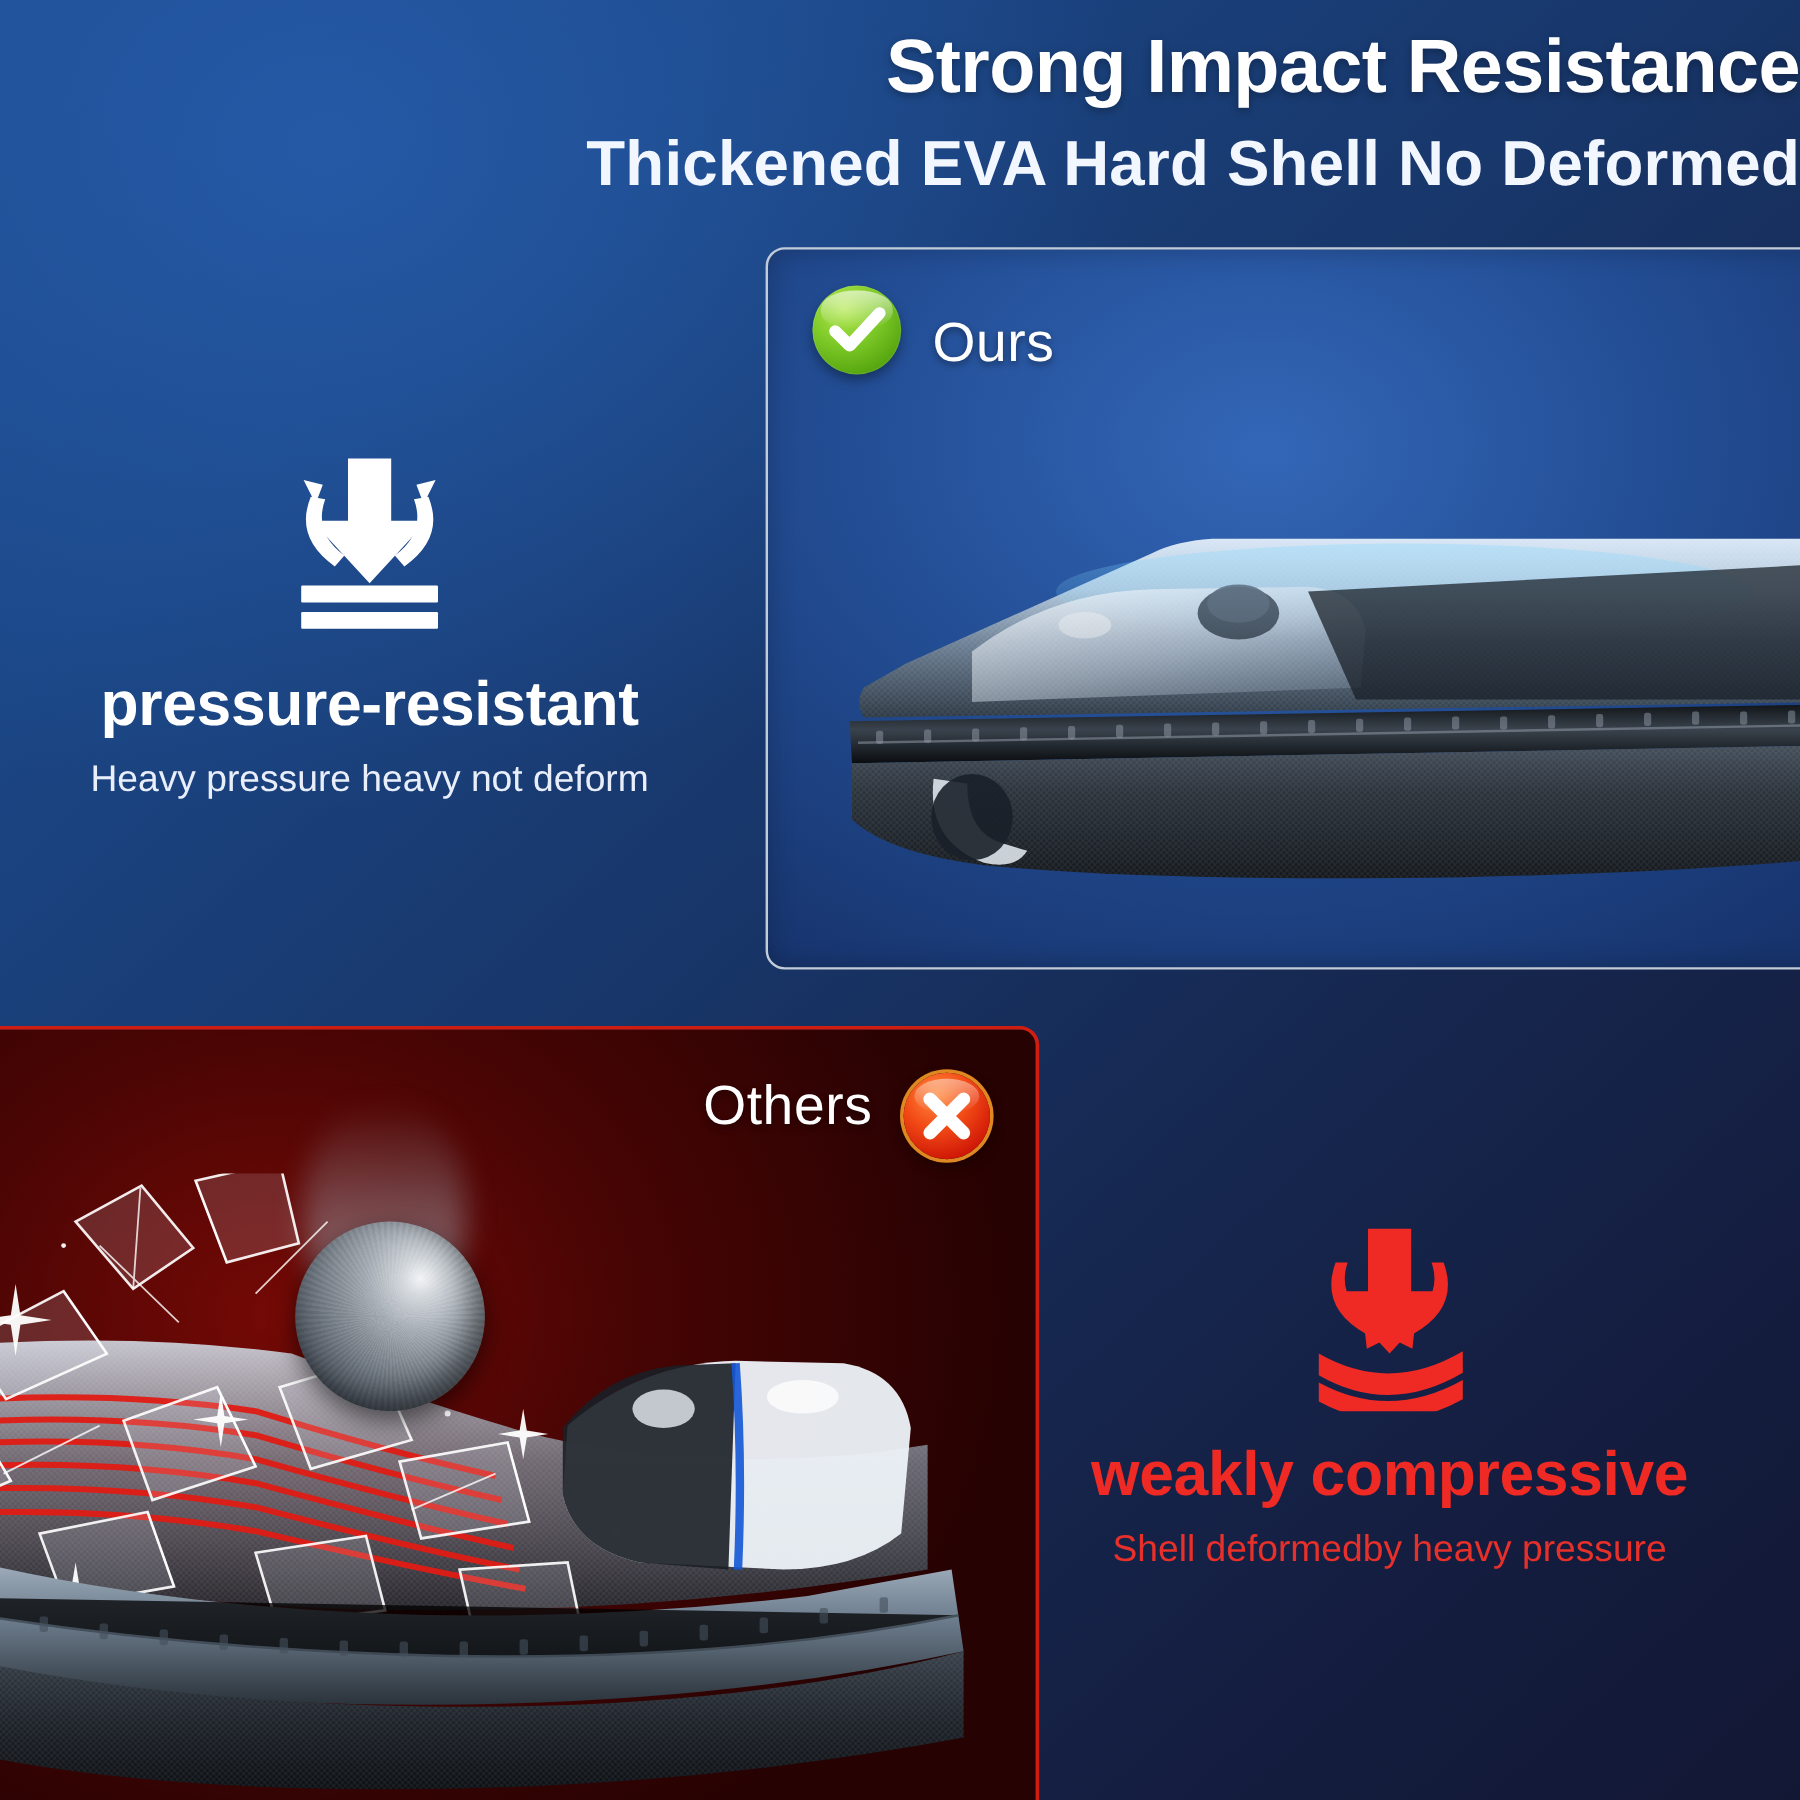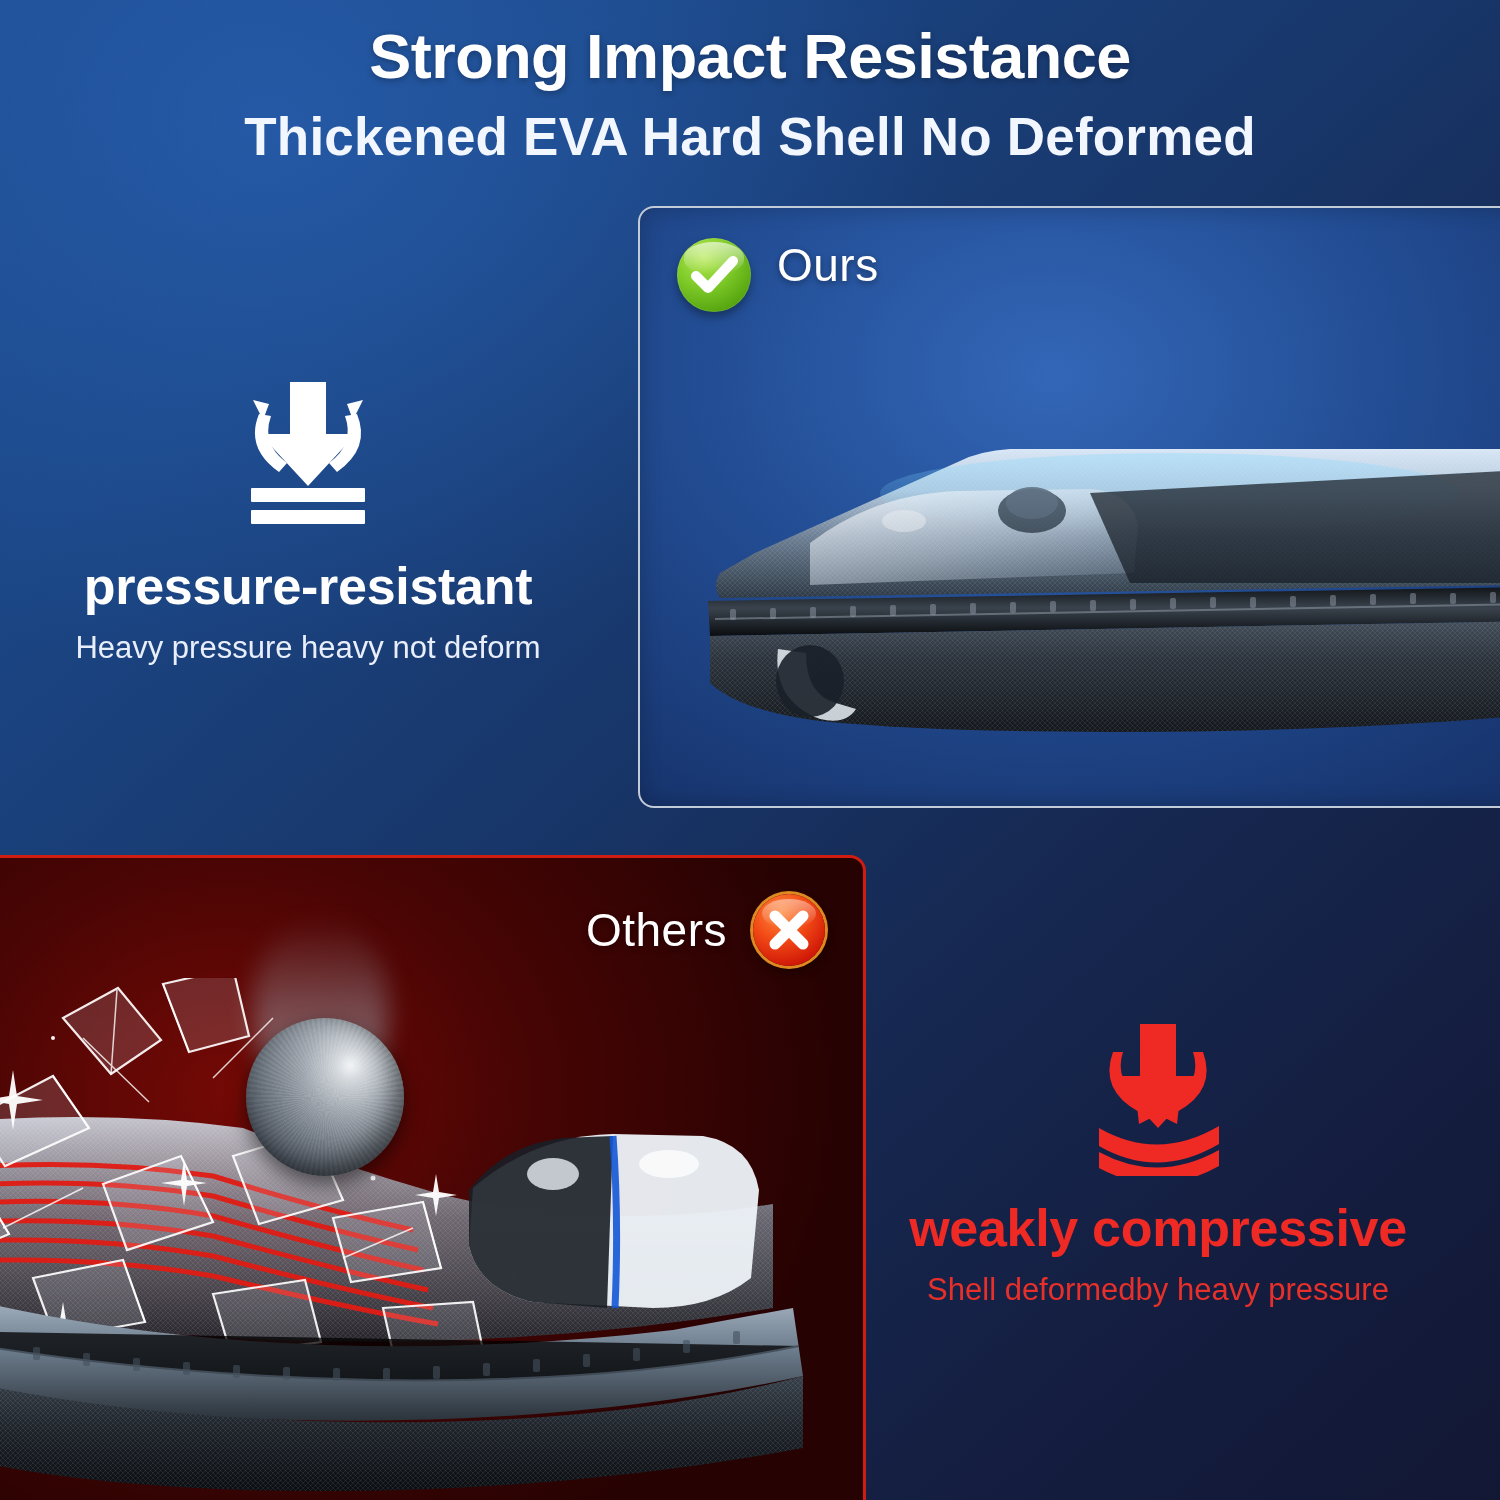--- a/index.html
+++ b/index.html
@@ -9,21 +9,21 @@
     background:#12306e;
   }
   #stage{
     position:relative;width:1500px;height:1500px;overflow:hidden;
     background:
       radial-gradient(ellipse 1100px 900px at 18% 8%, rgba(40,95,175,.75) 0%, rgba(40,95,175,0) 62%),
       linear-gradient(138deg,#1d4b8f 0%,#1b4685 20%,#18376b 44%,#16274f 66%,#141d3f 84%,#121734 100%);
   }
 
   
-  .hdr{position:absolute;left:0;top:0;width:1500px;text-align:center;}
+  .hdr{position:absolute;left:0;top:0;width:1500px;text-align:right;}
   .hdr h1{
     margin:0;padding-top:20px;
     font-size:63px;font-weight:bold;color:#ffffff;
     letter-spacing:-.5px;line-height:1.15;
     text-shadow:0 2px 7px rgba(0,0,0,.30);
   }
   .hdr h2{
     margin:0;padding-top:14px;
     font-size:53px;font-weight:700;color:#f2f6ff;
     letter-spacing:.2px;
@@ -32,21 +32,21 @@
   
   .ours-panel{
     position:absolute;left:638px;top:206px;width:900px;height:598px;
     border:2px solid #c2ccd8;border-radius:16px;
     background:
       radial-gradient(ellipse 700px 520px at 46% 28%, rgba(52,104,186,.95) 0%, rgba(35,78,150,.92) 48%, rgba(23,52,110,.95) 100%),
       linear-gradient(160deg,#2a5ca8 0%,#22497f 45%,#16305e 100%);
     overflow:hidden;
     box-shadow:0 0 22px rgba(0,0,0,.22) inset;
   }
-  .ours-badge{position:absolute;left:37px;top:30px;display:flex;align-items:flex-start;gap:26px;z-index:6;}
+  .ours-badge{position:absolute;left:37px;top:30px;display:flex;align-items:flex-end;gap:26px;z-index:6;}
   .chk{
     width:74px;height:74px;border-radius:50%;position:relative;
     background:radial-gradient(circle at 36% 26%, #b3e84f 0%, #7dc928 42%, #56a50f 78%, #3e840a 100%);
     box-shadow:0 5px 10px rgba(0,0,0,.35), 0 0 0 1px rgba(255,255,255,.08) inset;
   }
   .chk:before{
     content:"";position:absolute;left:10%;top:6%;width:80%;height:42%;border-radius:50% 50% 45% 45%;
     background:linear-gradient(180deg,rgba(255,255,255,.62),rgba(255,255,255,0));
   }
   .chk svg{position:absolute;left:0;top:0;width:74px;height:74px;}
@@ -67,21 +67,21 @@
 
   
   .others-panel{
     position:absolute;left:-40px;top:855px;width:900px;height:660px;
     border:3px solid #d01d12;border-radius:16px;
     background:
       radial-gradient(ellipse 620px 520px at 30% 36%, rgba(120,10,6,.92) 0%, rgba(72,5,4,.95) 46%, rgba(38,2,2,1) 100%),
       linear-gradient(150deg,#5e0704 0%,#3d0402 55%,#230101 100%);
     overflow:hidden;
   }
-  .others-badge{position:absolute;right:38px;top:36px;display:flex;align-items:center;gap:26px;z-index:6;}
+  .others-badge{position:absolute;right:38px;top:36px;display:flex;align-items:flex-start;gap:26px;z-index:6;}
 
   .trail-x{
     position:absolute;left:290px;top:60px;width:135px;height:175px;z-index:3;
     background:linear-gradient(180deg,rgba(130,140,152,0) 0%,rgba(150,158,170,.40) 48%,rgba(176,184,196,.66) 100%);
     filter:blur(12px);border-radius:50% 50% 46% 46%;
   }
   .ball-x{
     position:absolute;left:283px;top:160px;width:158px;height:158px;border-radius:50%;z-index:5;
     background:radial-gradient(circle at 66% 30%, #f2f4f6 0%, #ced3d8 12%, #a0a7af 32%, #6e767f 58%, #464e58 80%, #2b3138 100%);
     box-shadow:0 8px 20px rgba(0,0,0,.55), inset -9px -10px 24px rgba(0,0,0,.45);

